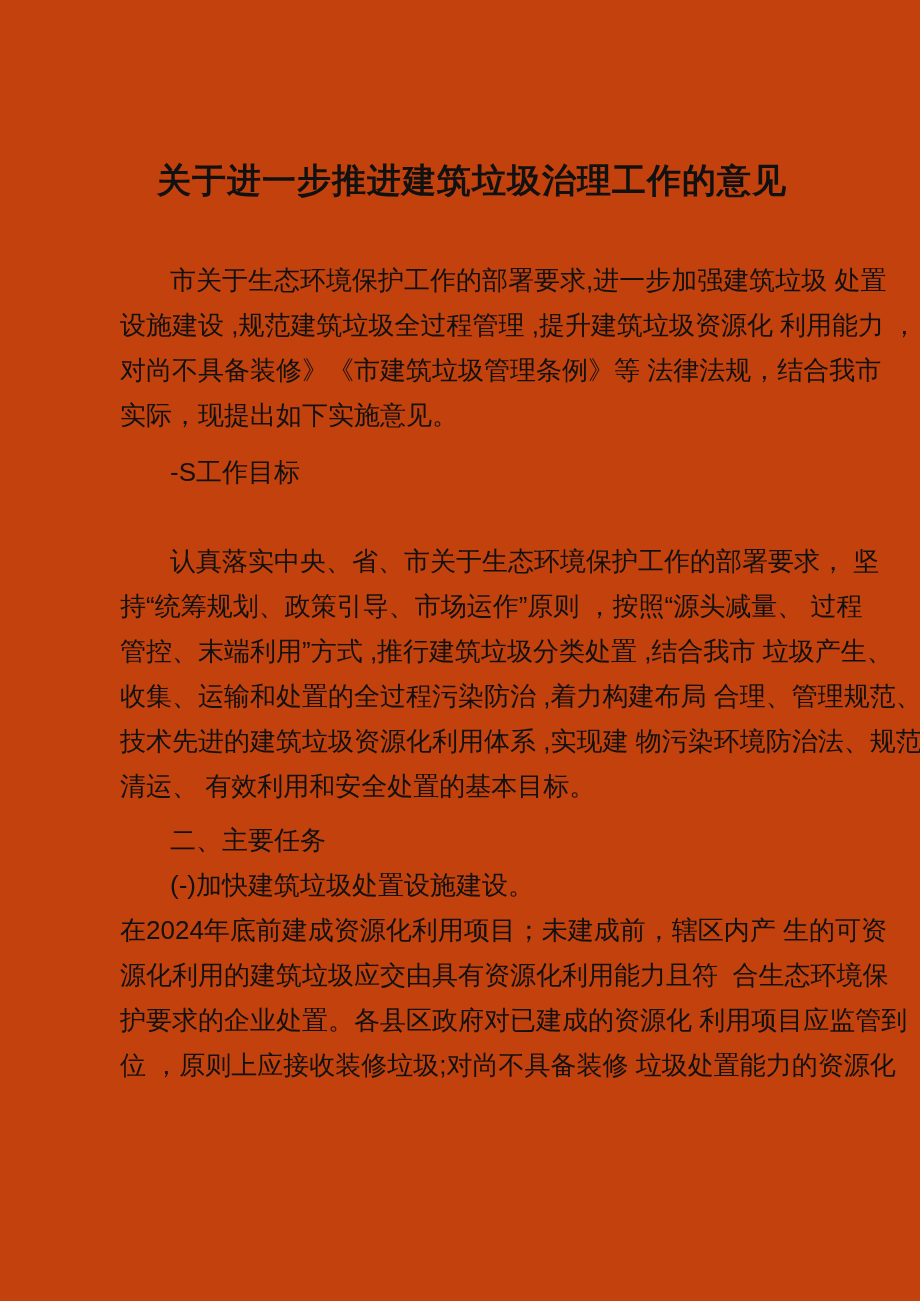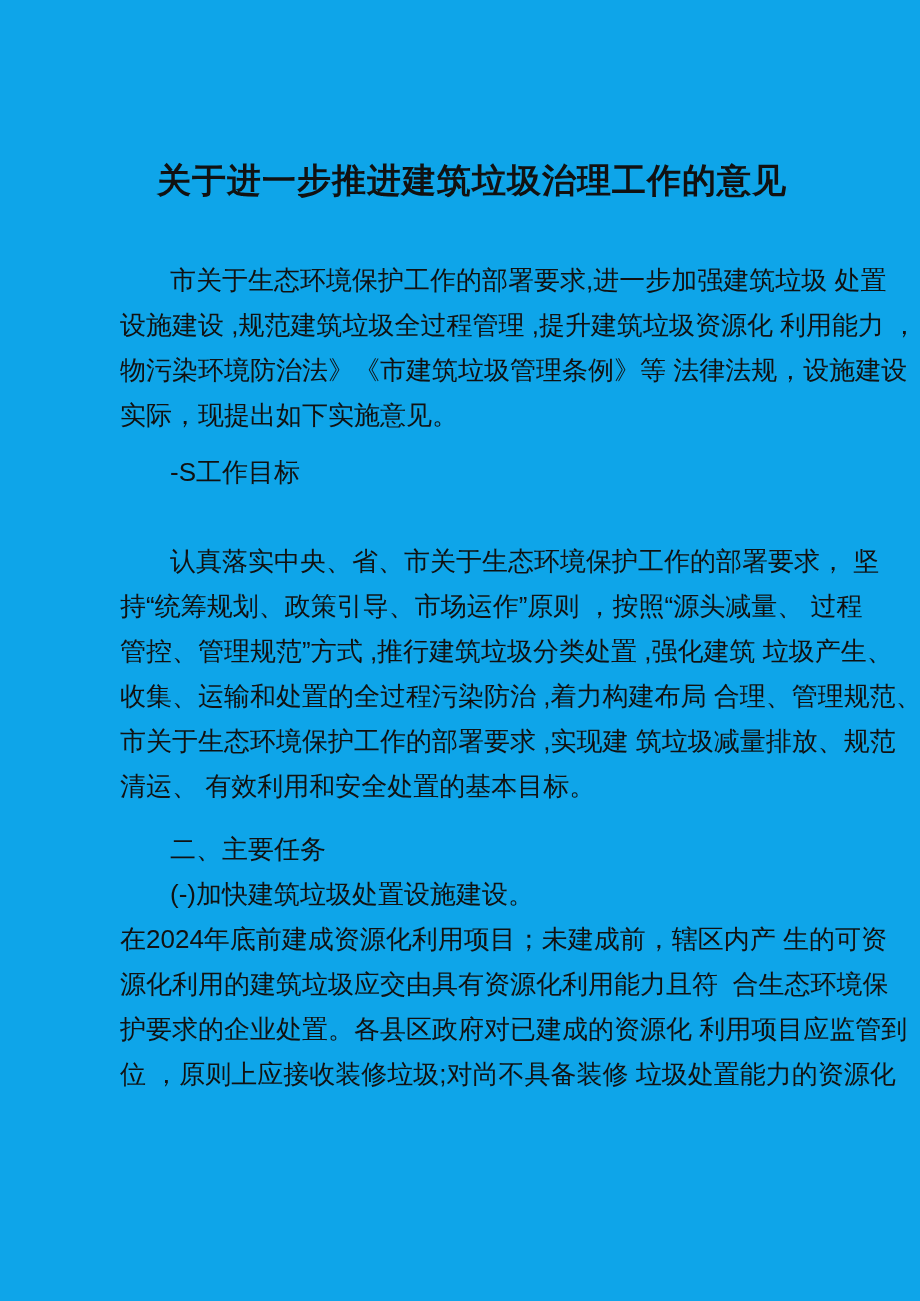--- a/index.html
+++ b/index.html
@@ -4,21 +4,21 @@
 <style>
   html, body {
     margin: 0;
     padding: 0;
     background: #ffffff;
   }
   .page {
     position: relative;
     width: 920px;
     height: 1301px;
-    background: #0ea5e9;
+    background: #c2410c;
     box-sizing: border-box;
     padding: 155px 96px 0 120px;
     overflow: hidden;
     font-family: "Liberation Sans", sans-serif;
     color: #111111;
   }
   .doc-title {
     font-size: 34px;
     font-weight: bold;
     line-height: 50px;
@@ -33,41 +33,41 @@
   .line {
     font-size: 26px;
     line-height: 45px;
     white-space: pre;
     color: #111111;
   }
   .indent {
     padding-left: 50px;
   }
   .mt4  { margin-top: 12px; }
-  .mt5  { margin-top: 18px; }
+  .mt5  { margin-top: 9px; }
   .mt33 { margin-top: 44px; }
 </style>
 </head>
 <body>
 
 <div class="page">
 
   <div class="doc-title">关于进一步推进建筑垃圾治理工作的意见</div>
 
   <div class="doc-body">
     <div class="line indent">市关于生态环境保护工作的部署要求,进一步加强建筑垃圾 处置</div>
     <div class="line">设施建设 ,规范建筑垃圾全过程管理 ,提升建筑垃圾资源化 利用能力 ，</div>
-    <div class="line">物污染环境防治法》《市建筑垃圾管理条例》等 法律法规，设施建设</div>
+    <div class="line">对尚不具备装修》《市建筑垃圾管理条例》等 法律法规，结合我市</div>
     <div class="line">实际，现提出如下实施意见。</div>
     <div class="line indent mt4">-S工作目标</div>
     <div class="line indent mt33">认真落实中央、省、市关于生态环境保护工作的部署要求， 坚</div>
     <div class="line">持“统筹规划、政策引导、市场运作”原则 ，按照“源头减量、 过程</div>
-    <div class="line">管控、管理规范”方式 ,推行建筑垃圾分类处置 ,强化建筑 垃圾产生、</div>
+    <div class="line">管控、末端利用”方式 ,推行建筑垃圾分类处置 ,结合我市 垃圾产生、</div>
     <div class="line">收集、运输和处置的全过程污染防治 ,着力构建布局 合理、管理规范、</div>
-    <div class="line">市关于生态环境保护工作的部署要求 ,实现建 筑垃圾减量排放、规范</div>
+    <div class="line">技术先进的建筑垃圾资源化利用体系 ,实现建 物污染环境防治法、规范</div>
     <div class="line">清运、 有效利用和安全处置的基本目标。</div>
     <div class="line indent mt5">二、主要任务</div>
     <div class="line indent">(-)加快建筑垃圾处置设施建设。</div>
     <div class="line">在2024年底前建成资源化利用项目；未建成前，辖区内产 生的可资</div>
     <div class="line">源化利用的建筑垃圾应交由具有资源化利用能力且符  合生态环境保</div>
     <div class="line">护要求的企业处置。各县区政府对已建成的资源化 利用项目应监管到</div>
     <div class="line">位 ，原则上应接收装修垃圾;对尚不具备装修 垃圾处置能力的资源化</div>
   </div>
 
 </div>

